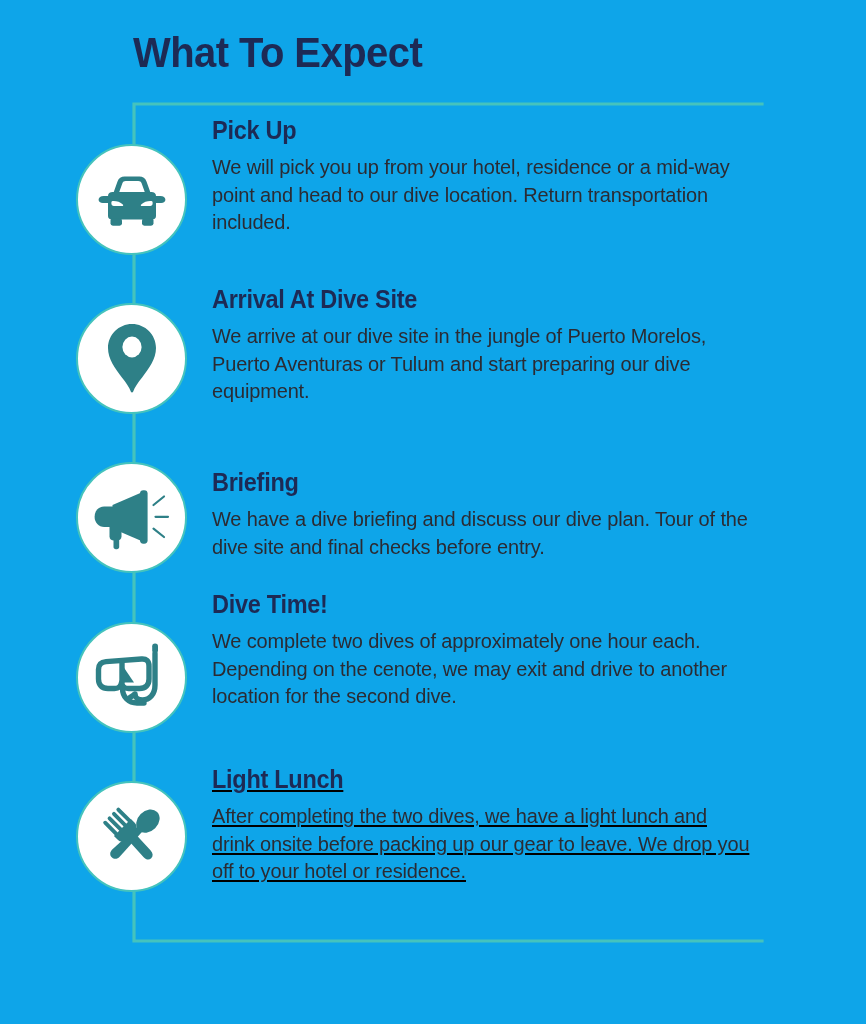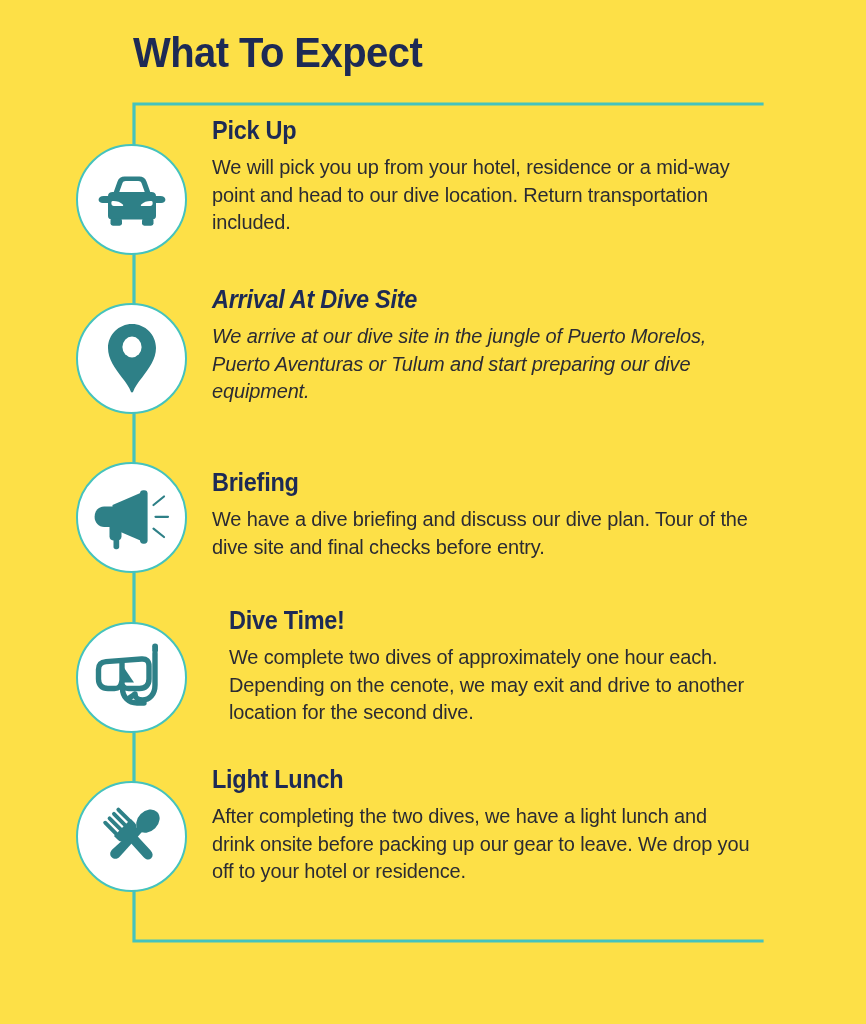--- a/index.html
+++ b/index.html
@@ -11,21 +11,21 @@
     width: 866px;
     height: 1024px;
     font-family: "Liberation Sans", sans-serif;
     position: relative;
     overflow: hidden;
   }
 
   #page {
     position: absolute;
     inset: 0;
-    background: #fde047;
+    background: #0ea5e9;
   }
 
   
   #page-title {
     position: absolute;
     left: 133px;
     top: 28px;
     font-family: "Liberation Sans", sans-serif;
     font-size: 43px;
     font-weight: bold;
@@ -98,30 +98,30 @@
     margin: 0;
     transform: scaleX(0.975);
     transform-origin: left top;
   }
 
   
   #step-1 .step-icon-circle { top: 144px; }
   #step-1 .step-body        { top: 116px; }
 
   #step-2 .step-icon-circle { top: 303px; }
-  #step-2 .step-body        { top: 285px; font-style: italic; }
+  #step-2 .step-body        { top: 285px; }
 
   #step-3 .step-icon-circle { top: 462px; }
   #step-3 .step-body        { top: 468px; }
 
   #step-4 .step-icon-circle { top: 622px; }
-  #step-4 .step-body        { top: 606px; margin-left: 17px; }
+  #step-4 .step-body        { top: 590px; }
 
   #step-5 .step-icon-circle { top: 781px; }
-  #step-5 .step-body        { top: 765px; }
+  #step-5 .step-body        { top: 765px; text-decoration: underline; }
 </style>
 </head>
 <body>
 
 <div id="page">
 
   <div id="page-title">What To Expect</div>
 
   <svg id="timeline-bracket" viewBox="0 0 866 1024" width="866" height="1024">
     <path d="M 762 104 L 134 104 L 134 941 L 762 941" fill="none" stroke="#45c3bd" stroke-width="3.2" stroke-linecap="square" stroke-linejoin="miter"></path>

